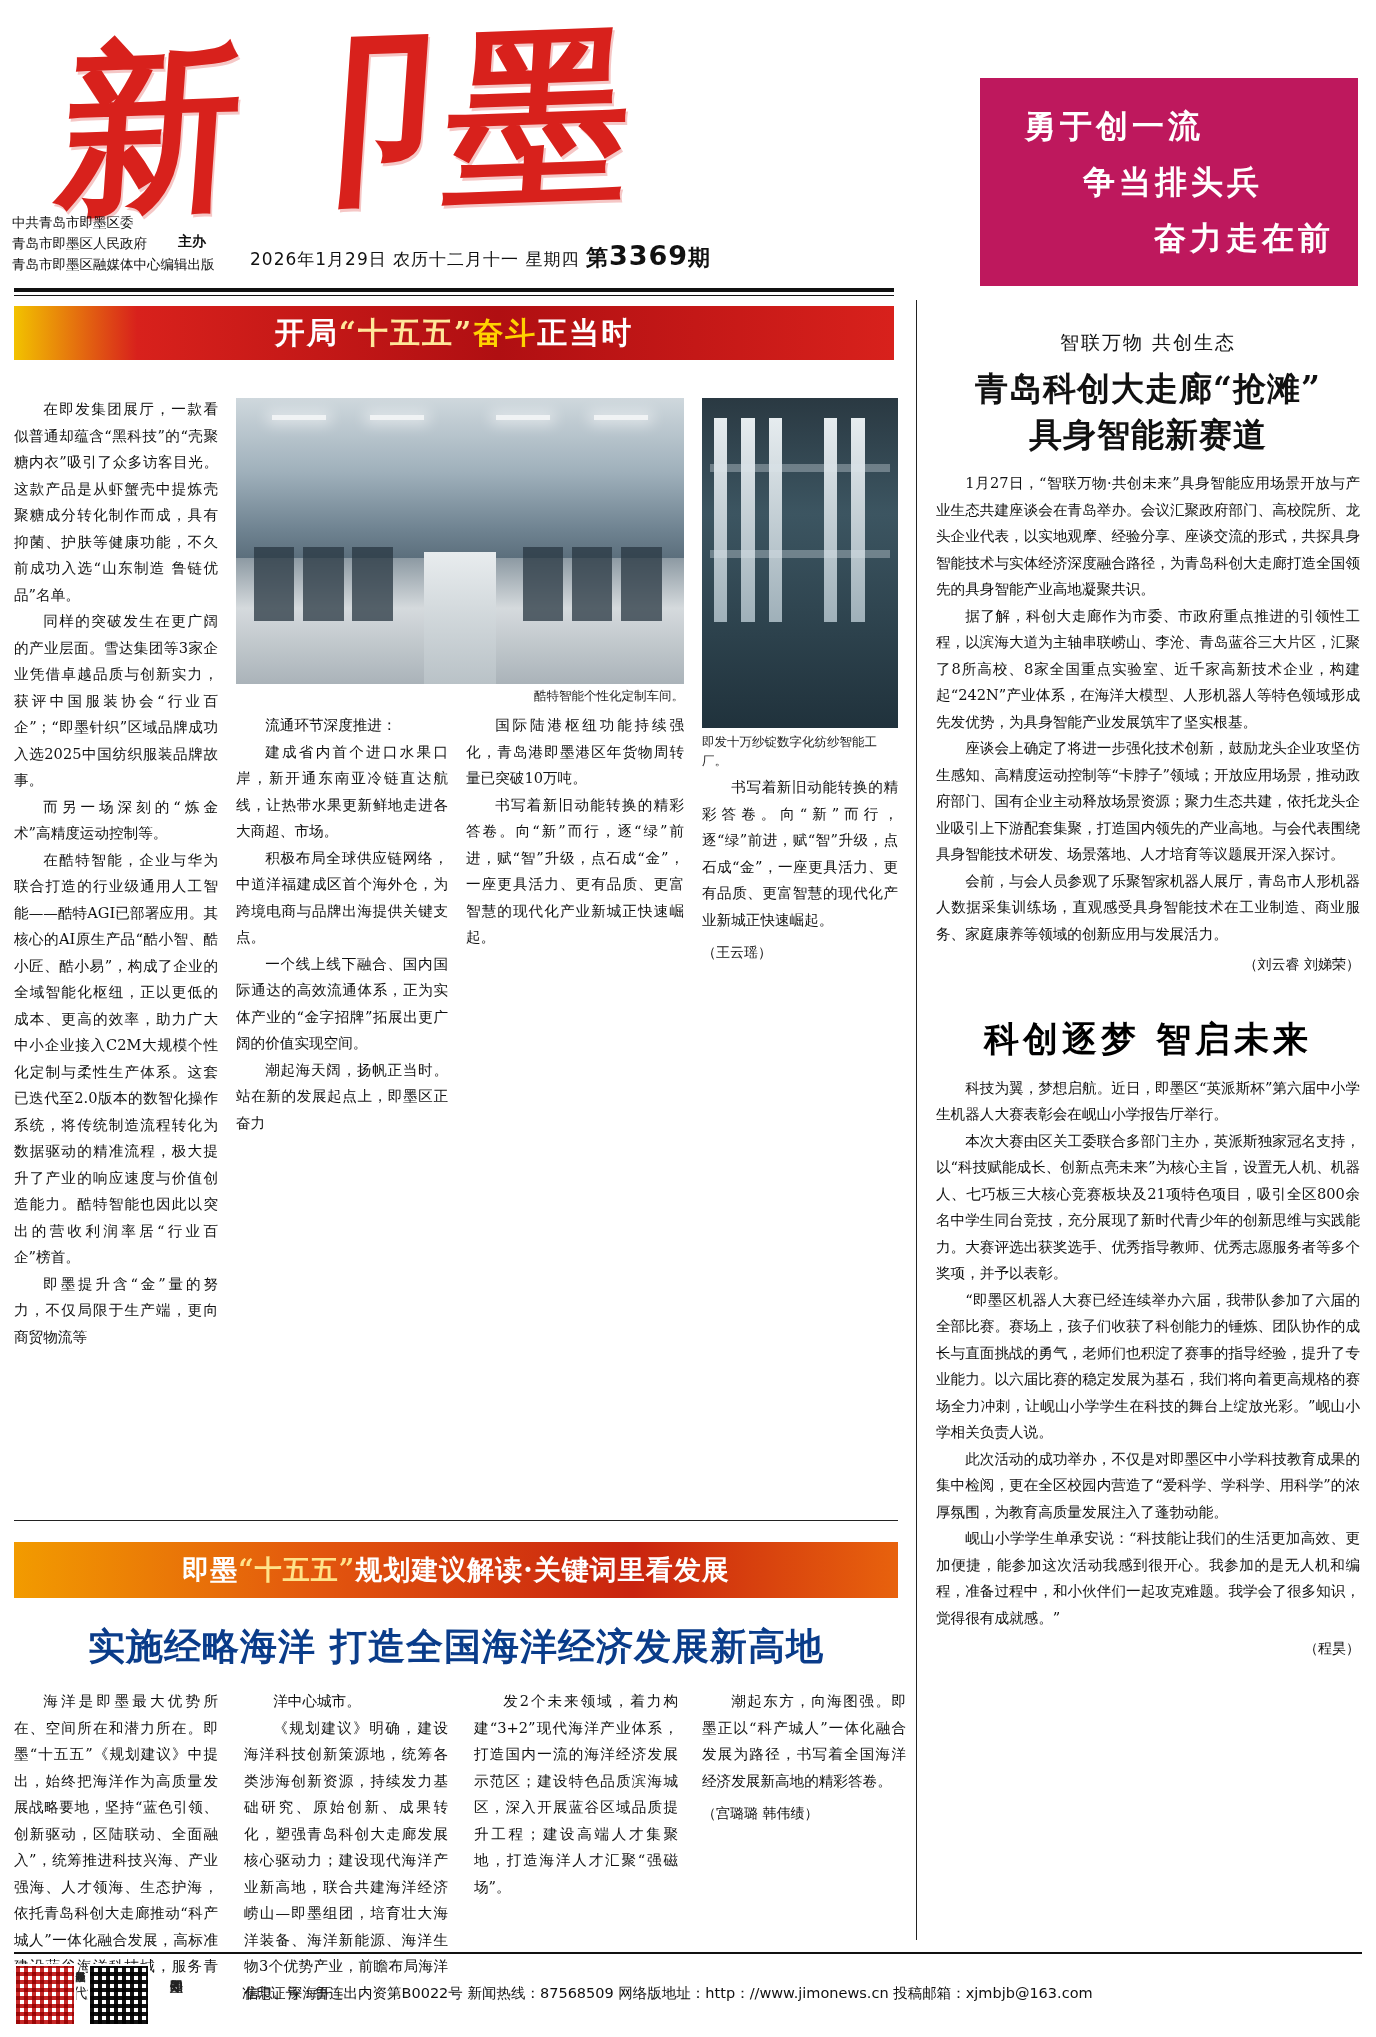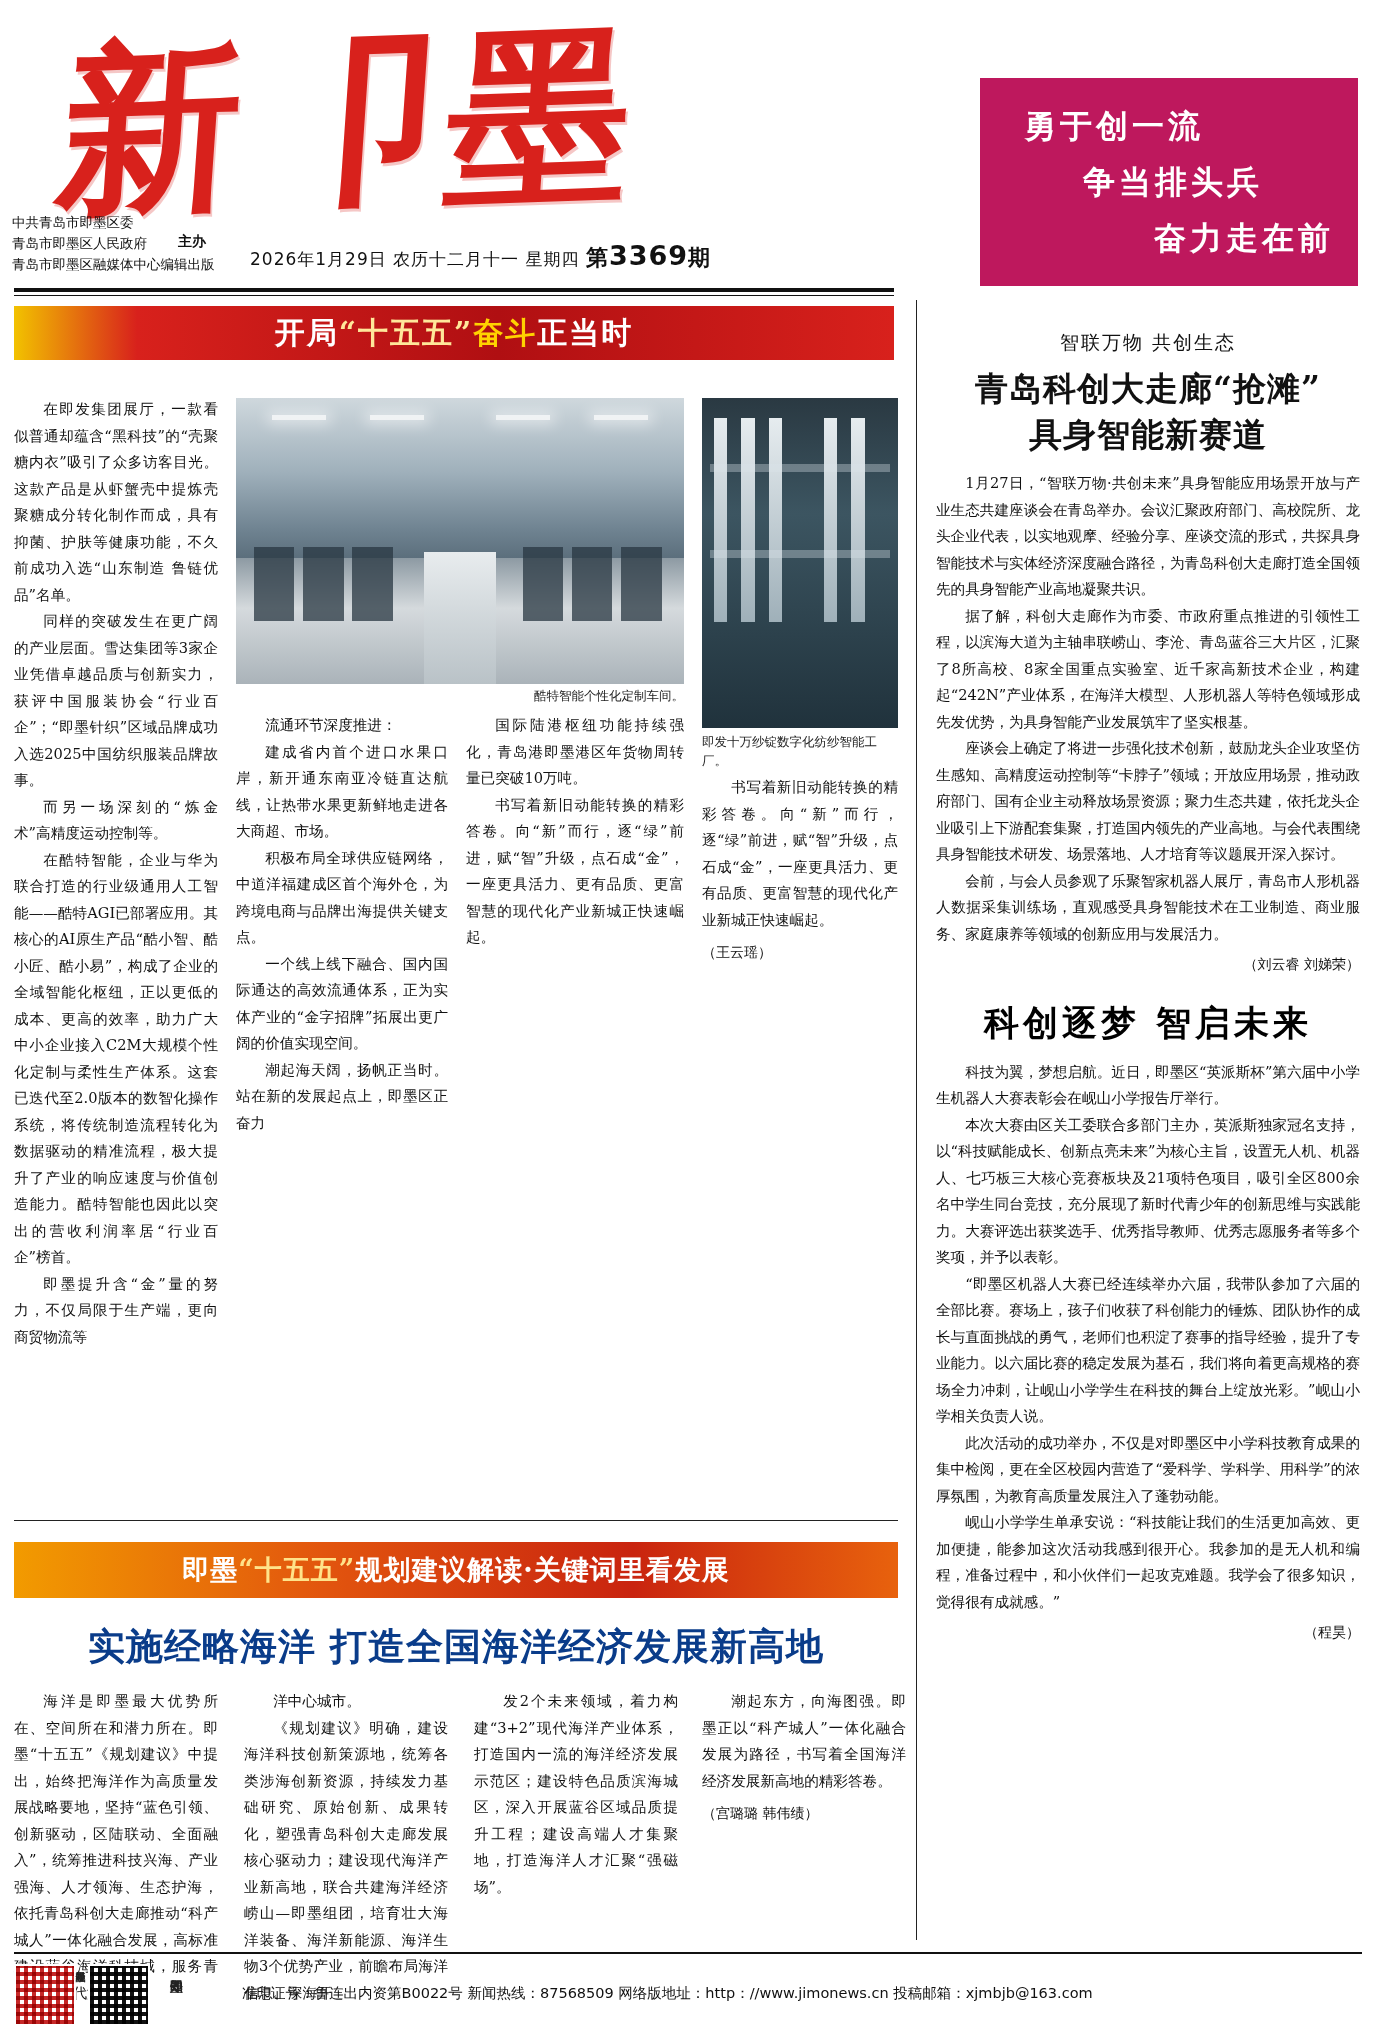--- a/index.html
+++ b/index.html
@@ -124,21 +124,21 @@
   .kicker{text-align:center;font-size:19px;font-family:"DejaVu Serif","Liberation Serif",serif;letter-spacing:2px;margin-bottom:10px;}
   .r-head{
     font-family:"DejaVu Serif","Liberation Serif",serif;
     font-size:33px;font-weight:bold;text-align:center;line-height:46px;letter-spacing:1px;
   }
   .r-body{font-size:14.6px;line-height:26.5px;text-align:justify;font-family:"DejaVu Serif","Liberation Serif",serif;margin-top:12px;}
   .r-body p{margin:0;text-indent:2em;}
   .r-sign{text-align:right;font-size:14px;margin-top:4px;font-family:"DejaVu Serif","Liberation Serif",serif;}
   .r-head2{
     font-family:"DejaVu Serif","Liberation Serif",serif;
-    font-size:35px;font-weight:bold;text-align:center;letter-spacing:4px;margin-top:22px;color:#000;
+    font-size:35px;font-weight:bold;text-align:center;letter-spacing:4px;margin-top:38px;color:#000;
   }
 
   
   .footer-rule{position:absolute;left:14px;top:1952px;width:1348px;height:2px;background:#111;}
   .footer{position:absolute;left:2px;top:1962px;width:1348px;height:70px;}
   .qr{position:absolute;top:2px;width:58px;height:58px;background:
      repeating-linear-gradient(0deg,#111 0 4px,#fff 4px 8px),
      repeating-linear-gradient(90deg,#111 0 4px,rgba(255,255,255,0) 4px 8px);
      background-blend-mode:multiply;border:2px solid #fff;}
   .qr.q1{left:12px;background:

